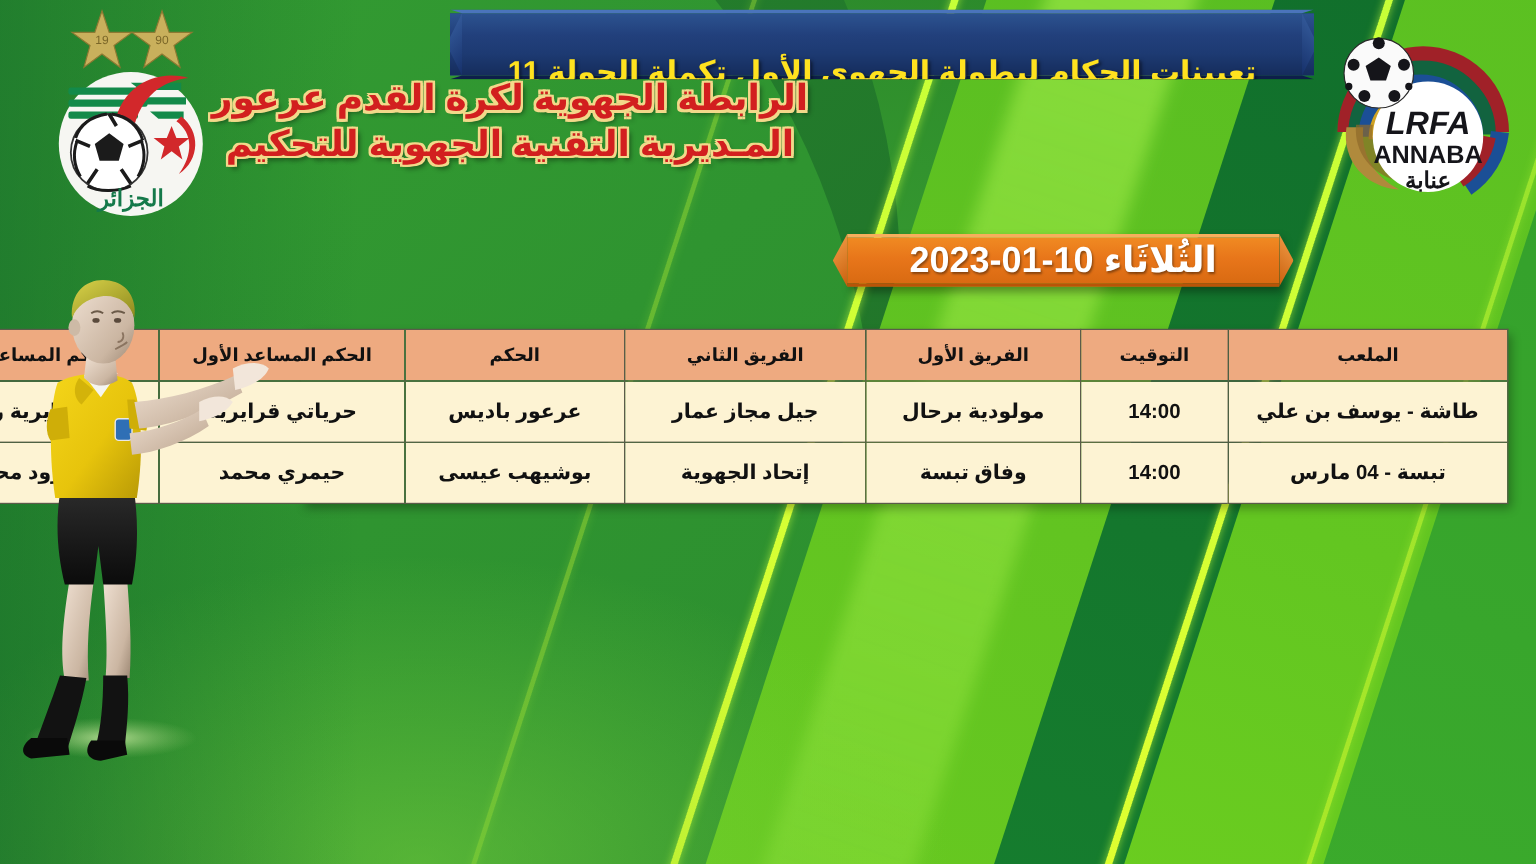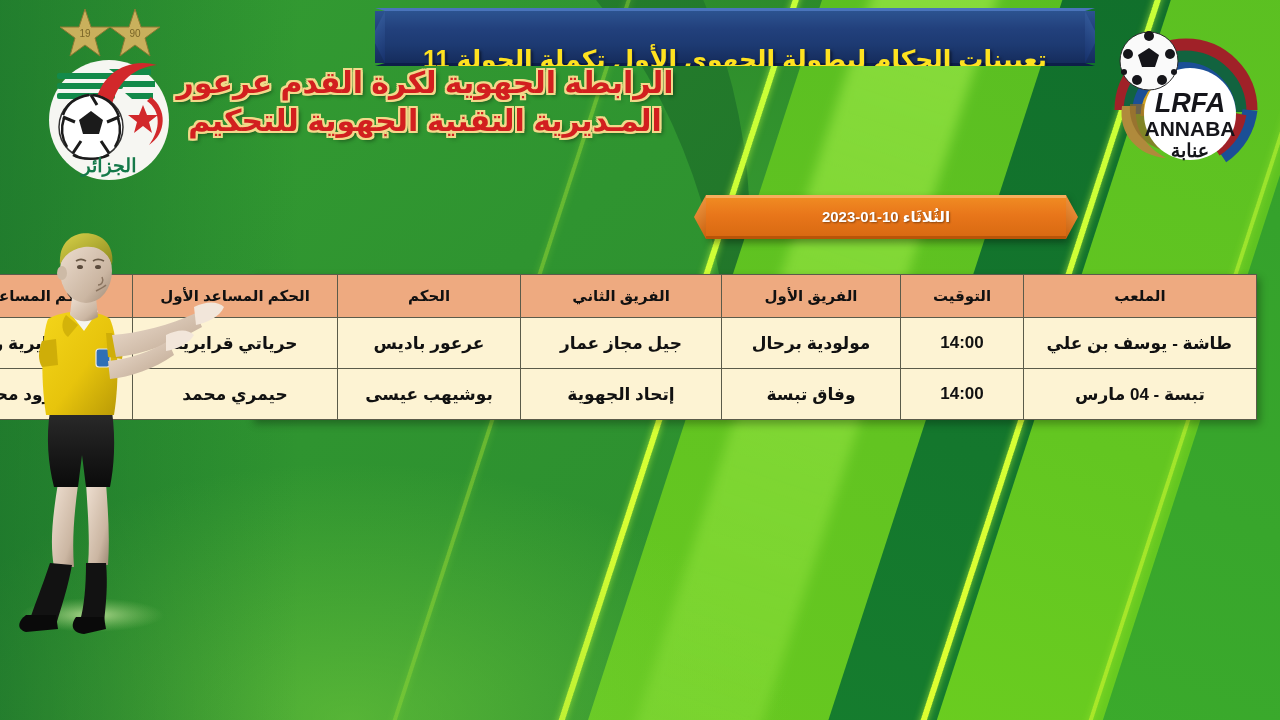--- a/index.html
+++ b/index.html
@@ -112,21 +112,21 @@
     box-shadow:3px 4px 7px rgba(0,0,0,.35);
   }
   .date-banner::before,.date-banner::after{
     content:"";position:absolute;top:-3px;bottom:-3px;width:12px;
   }
   .date-banner::before{left:-12px;background:linear-gradient(135deg,#f5a04a,#c85f0d);
     clip-path:polygon(100% 0,100% 100%,0 50%);}
   .date-banner::after{right:-12px;background:linear-gradient(225deg,#f5a04a,#c85f0d);
     clip-path:polygon(0 0,0 100%,100% 50%);}
   .date-text{
-    color:#ffffff;font-size:15px;font-weight:bold;white-space:nowrap;
+    color:#ffffff;font-size:30px;font-weight:bold;white-space:nowrap;
     text-shadow:1px 1px 2px rgba(0,0,0,.4);
   }
 
   
   .table-wrap{
     position:absolute;left:251px;top:274px;width:1006px;
     box-shadow:3px 4px 8px rgba(0,0,0,.3);
   }
   table.sched{
     border-collapse:collapse;width:1006px;table-layout:fixed;

